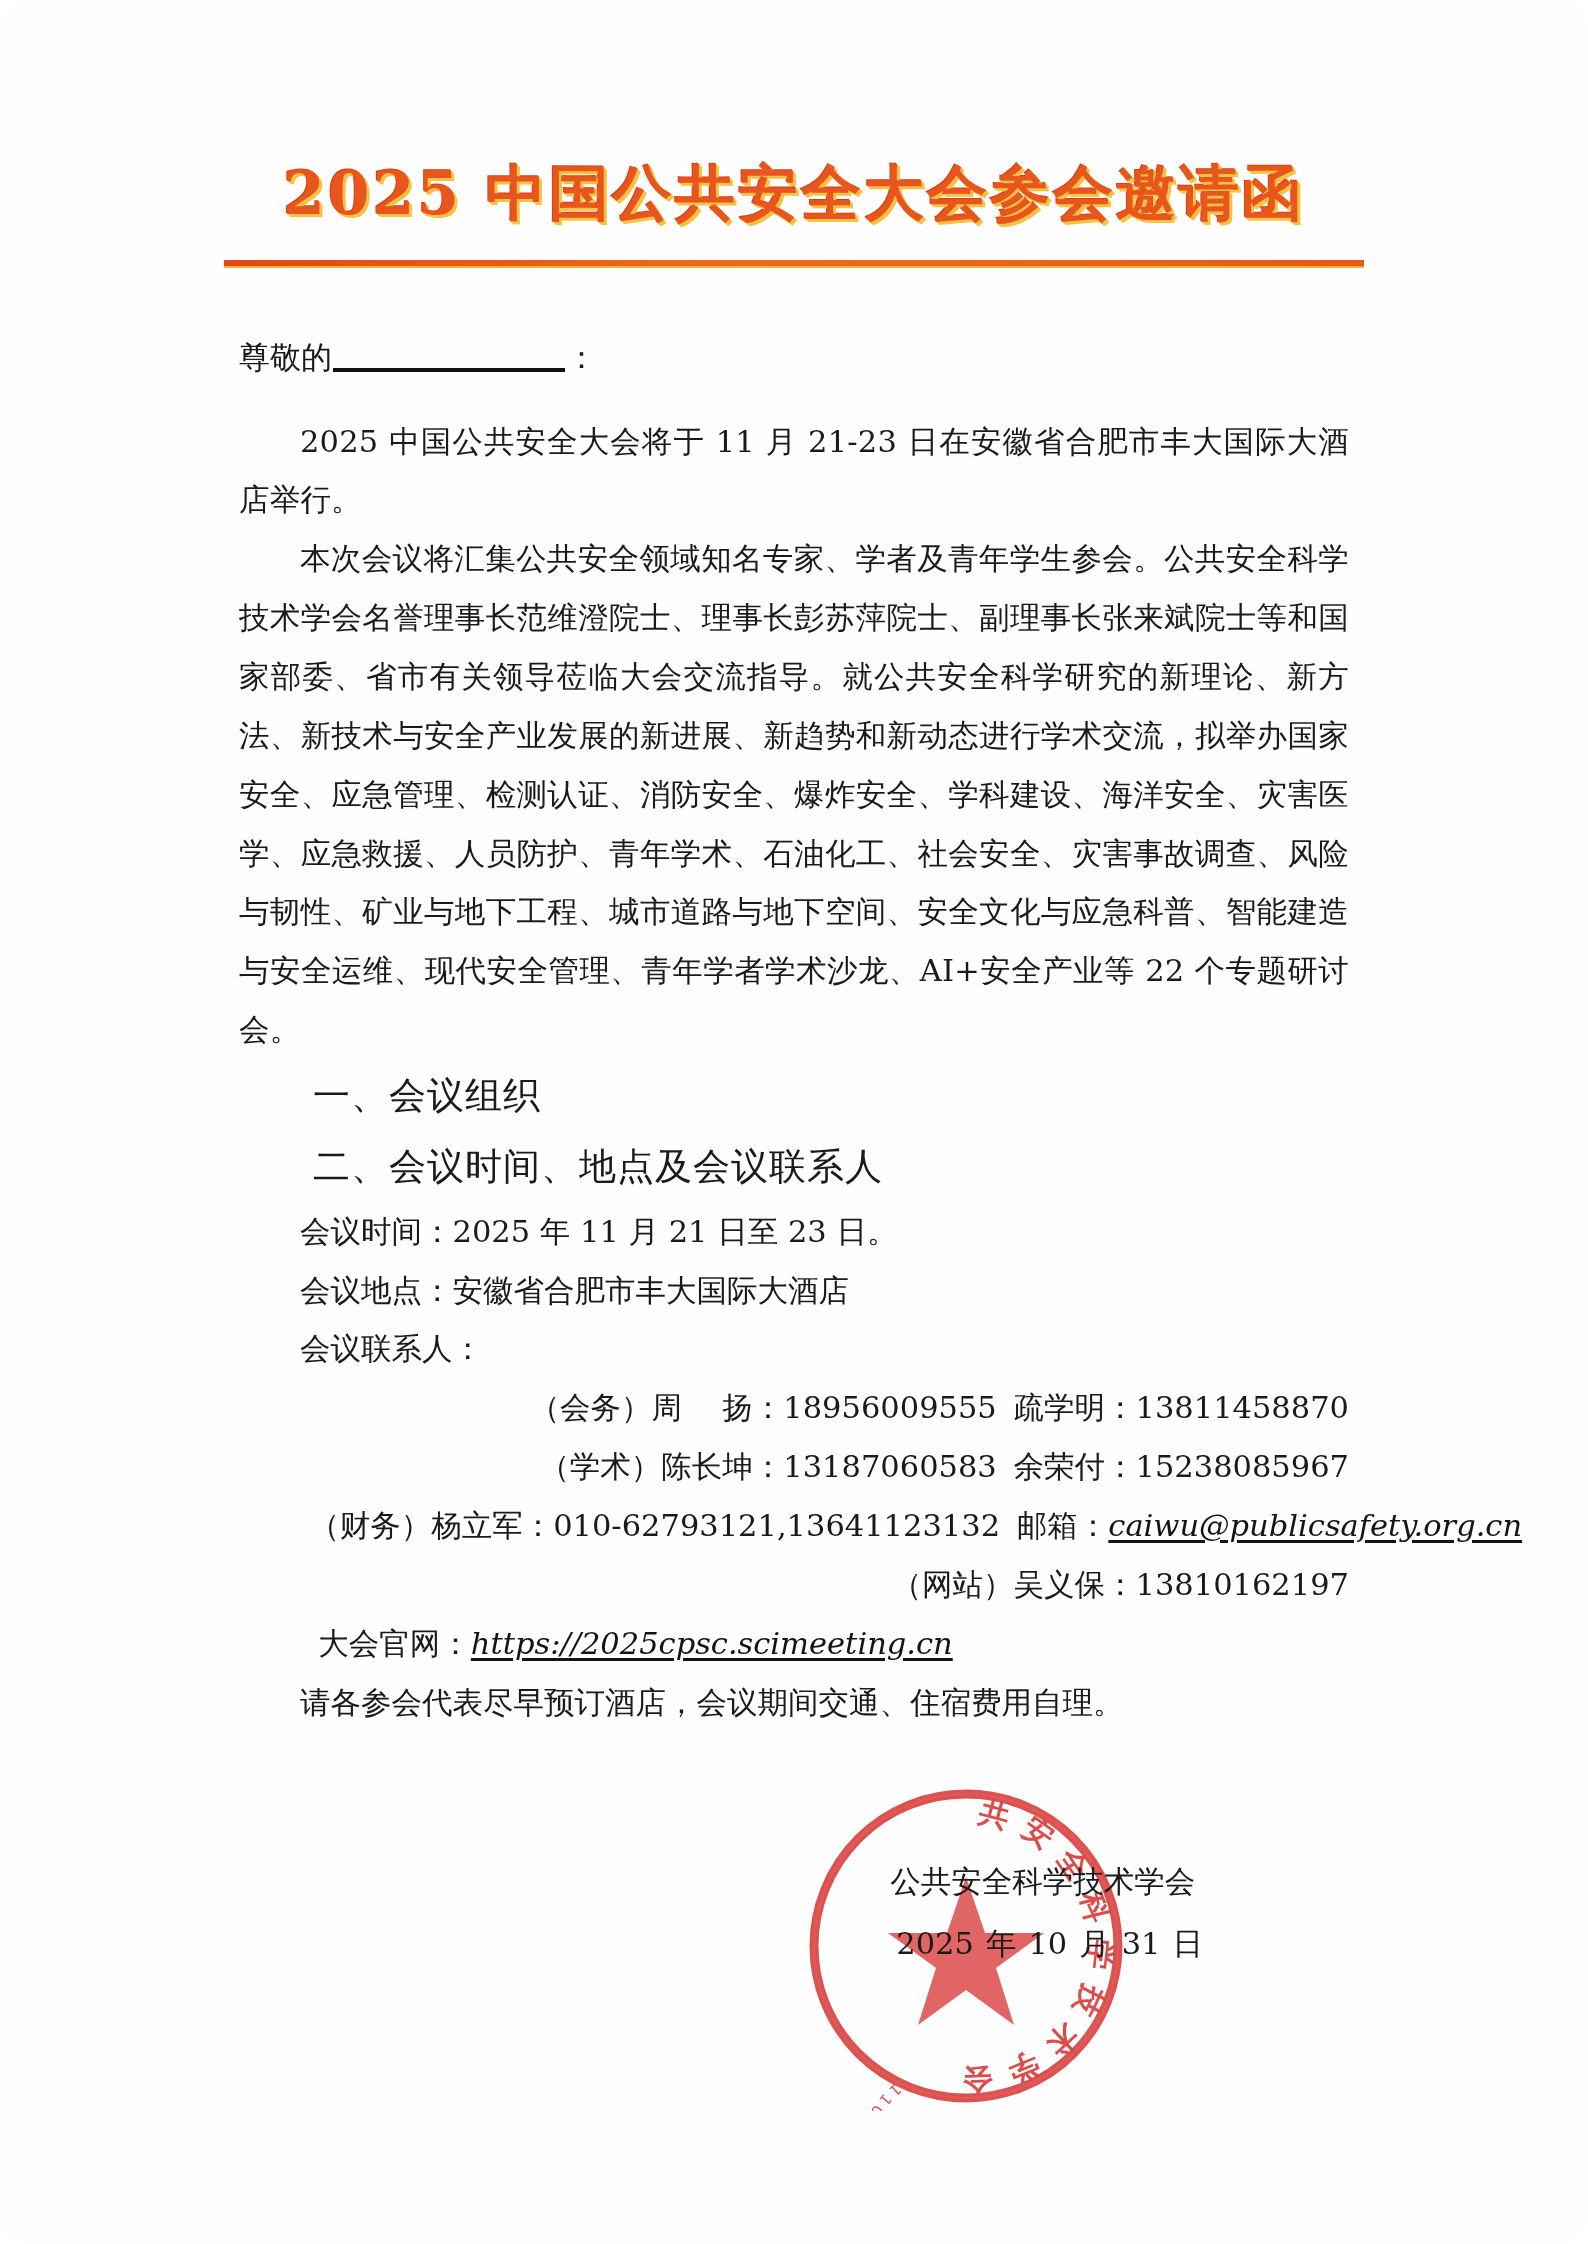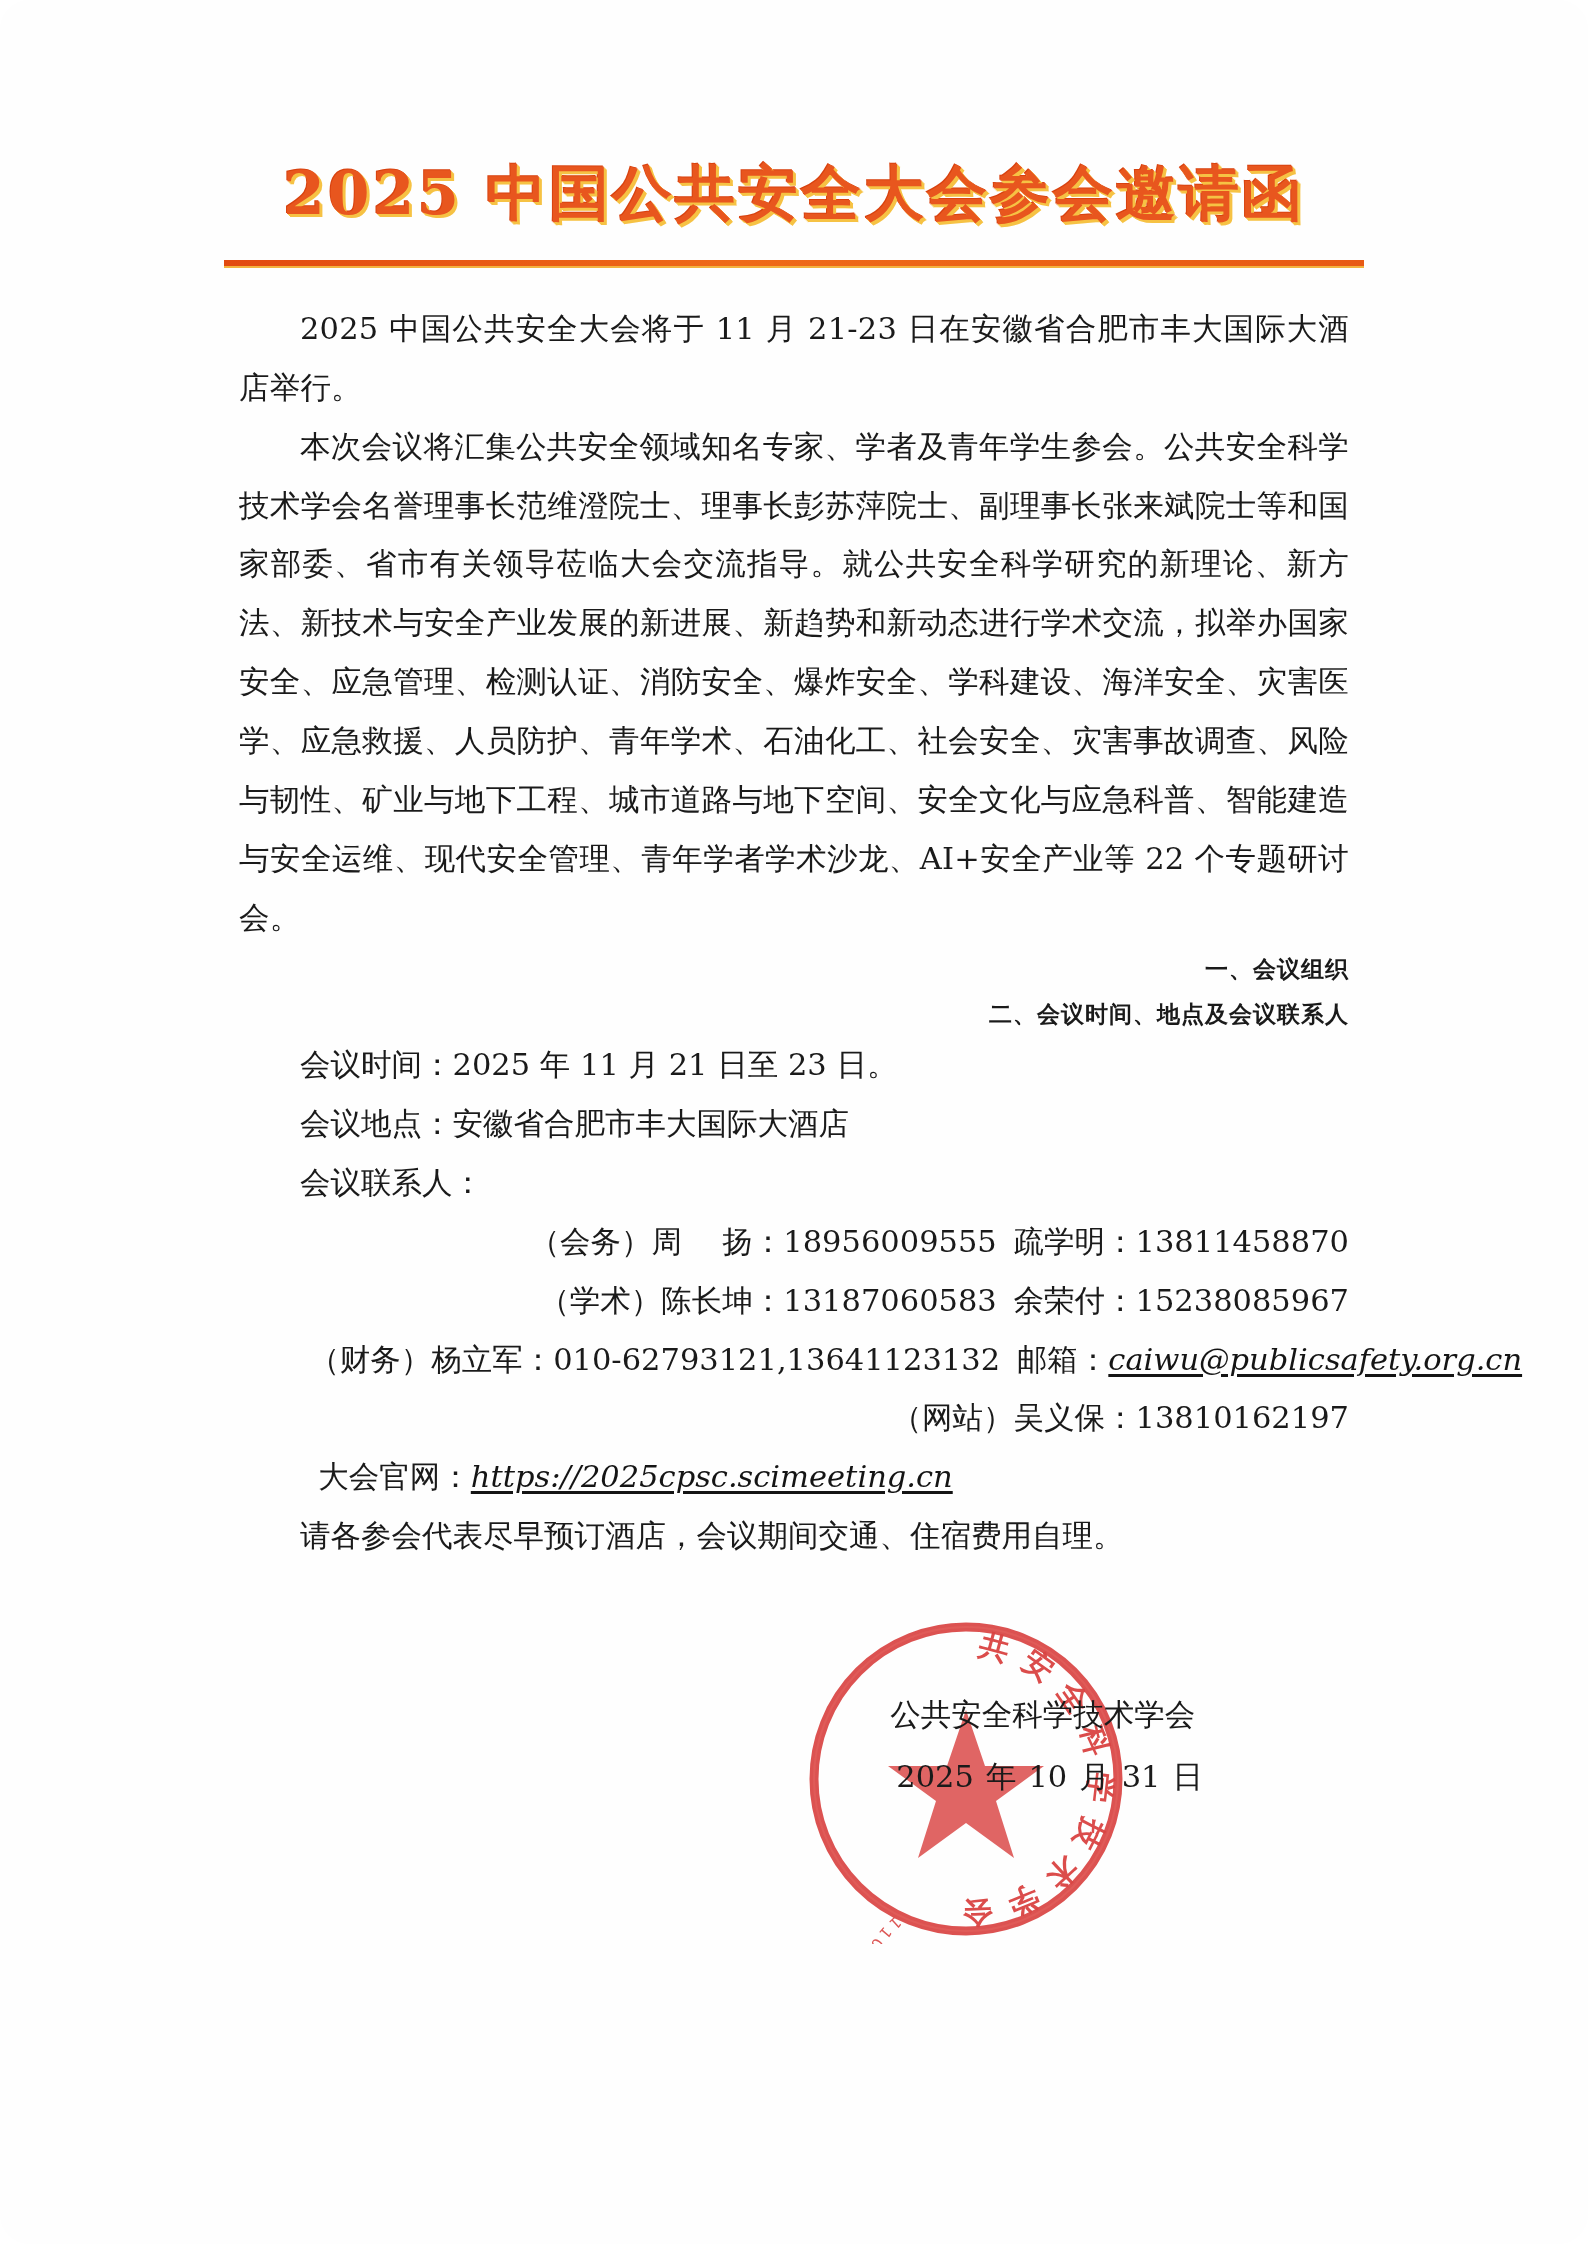--- a/index.html
+++ b/index.html
@@ -73,27 +73,26 @@
   }
   p.para {
     font-size: 30.5px;
     line-height: 1.93;
     margin: 0;
     text-align: justify;
     text-indent: 2em;
     letter-spacing: 0.2px;
   }
   .sec-head {
-    font-size: 23px;
-    font-weight: 700;
+    font-size: 37px;
+    font-weight: 400;
     line-height: 1.93;
     margin: 0;
     text-indent: 2em;
     letter-spacing: 1px;
-    text-align: right;
   }
   .line {
     font-size: 30.5px;
     line-height: 1.93;
     margin: 0;
     text-indent: 2em;
     white-space: nowrap;
   }
   .line.indent-half { text-indent: 2.3em; text-align: right; }
   .line.indent-more { text-indent: 2.6em; }
@@ -138,20 +137,23 @@
 
 <div class="page">
 
   <div class="title-block">
     <div class="doc-title">2025 中国公共安全大会参会邀请函</div>
     <div class="title-rule"></div>
   </div>
 
   <div class="body-wrap">
 
+    <div class="salutation">
+      <span>尊敬的</span><span class="blank"></span><span>：</span>
+    </div>
 
     <p class="para" style="margin-top:32px;">2025 中国公共安全大会将于 11 月 21-23 日在安徽省合肥市丰大国际大酒店举行。</p>
 
     <p class="para">本次会议将汇集公共安全领域知名专家、学者及青年学生参会。公共安全科学技术学会名誉理事长范维澄院士、理事长彭苏萍院士、副理事长张来斌院士等和国家部委、省市有关领导莅临大会交流指导。就公共安全科学研究的新理论、新方法、新技术与安全产业发展的新进展、新趋势和新动态进行学术交流，拟举办国家安全、应急管理、检测认证、消防安全、爆炸安全、学科建设、海洋安全、灾害医学、应急救援、人员防护、青年学术、石油化工、社会安全、灾害事故调查、风险与韧性、矿业与地下工程、城市道路与地下空间、安全文化与应急科普、智能建造与安全运维、现代安全管理、青年学者学术沙龙、AI+安全产业等 22 个专题研讨会。</p>
 
 
     <p class="sec-head">一、会议组织</p>
 
     <p class="sec-head">二、会议时间、地点及会议联系人</p>
     <p class="line">会议时间：2025 年 11 月 21 日至 23 日。</p>

